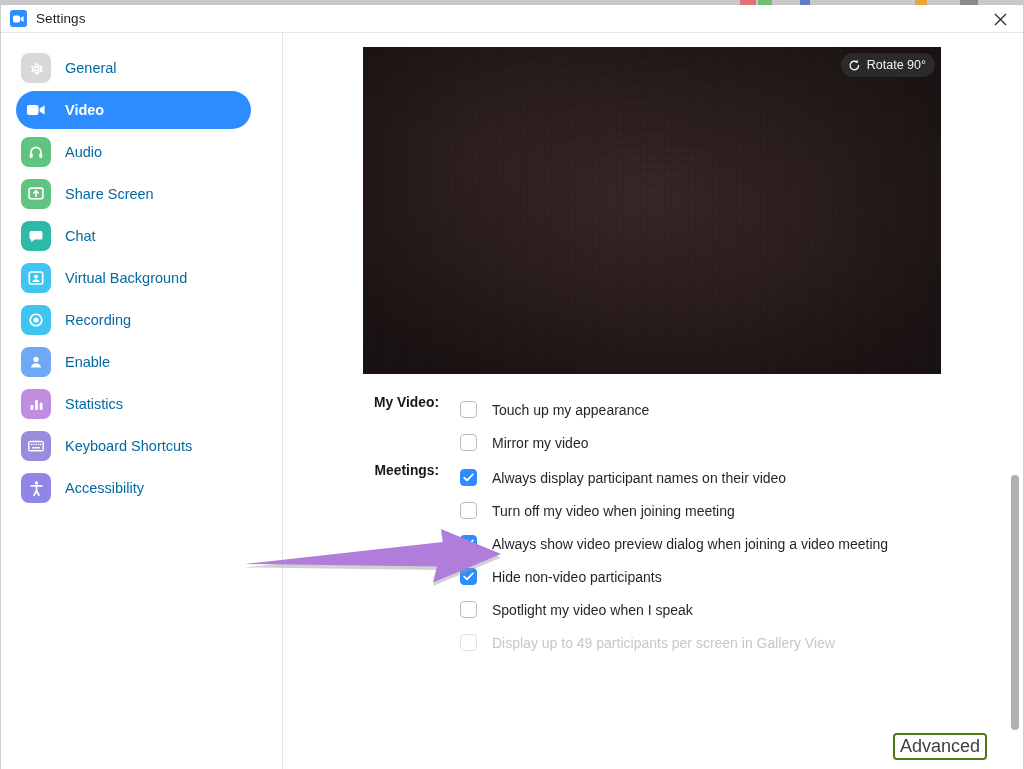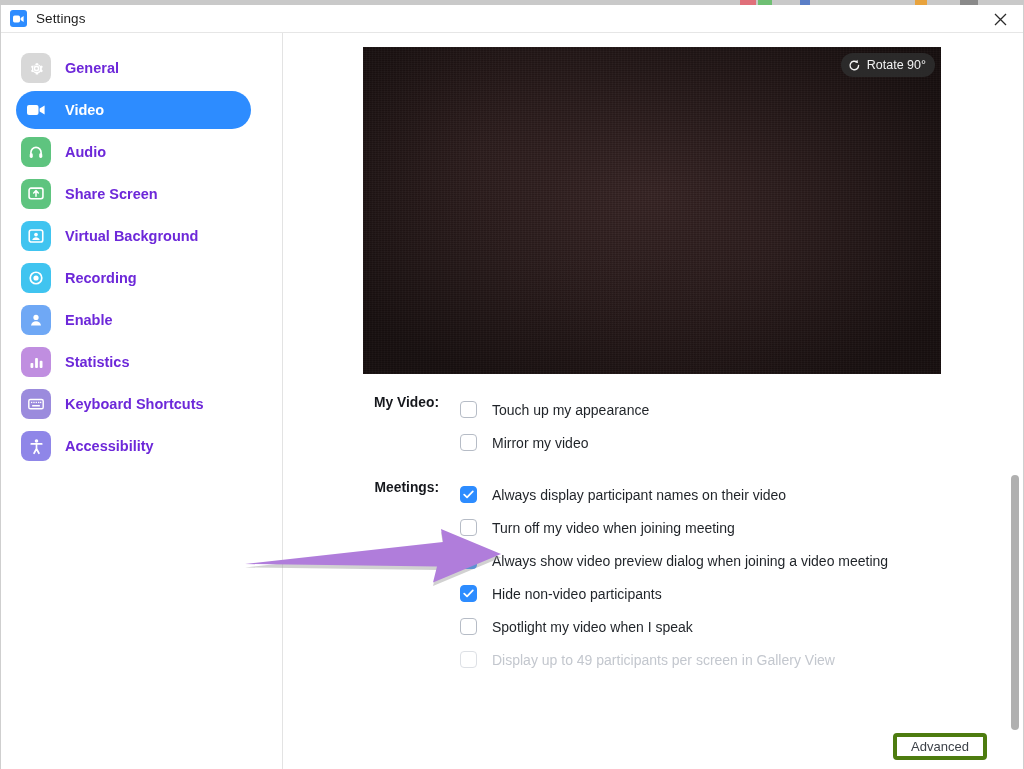--- a/index.html
+++ b/index.html
@@ -69,21 +69,21 @@
     padding-left: 5px;
     cursor: pointer;
   }
   .nav-item.active { background: #2D8CFF; }
   .nav-ico {
     width: 30px; height: 30px; border-radius: 8px;
     flex: 0 0 30px;
     display: flex; align-items: center; justify-content: center;
   }
   .nav-label {
-    margin-left: 14px; font-size: 14.5px; color: #6d28d9; font-weight: bold;
+    margin-left: 14px; font-size: 14.5px; color: #0369a1;
   }
   .nav-item.active .nav-label { color: #ffffff; font-weight: bold; }
 
   
   .main {
     position: relative; flex: 1 1 auto; background: #ffffff;
   }
 
   
   .video-wrap {
@@ -144,22 +144,22 @@
   .cbox svg { display:block; }
   .chk-label {
     margin-left: 15px; font-size: 14px; color: #1f2328;
   }
   .chk-row.disabled .chk-label { color: #c3c7ce; }
 
   
   .advanced-btn {
     position: absolute; right: 36px; top: 700px;
     width: 94px; height: 27px;
-    border: 4px solid #4d7c0f; border-radius: 4px;
-    background: #fff; color: #3c4148; font-size: 13px;
+    border: 2px solid #4d7c0f; border-radius: 4px;
+    background: #fff; color: #3c4148; font-size: 18px;
     display: flex; align-items: center; justify-content: center;
     cursor: pointer;
   }
 
   
   .scrollbar {
     position: absolute; right: 2px; top: 0; width: 12px; height: 100%;
     background: transparent;
   }
   .scroll-thumb {
@@ -246,20 +246,28 @@
         <div class="nav-item">
           <div class="nav-ico" style="background:#5ec47f">
             <svg width="18" height="16" viewBox="0 0 20 18">
               <rect x="2.2" y="2.4" width="15.6" height="12" rx="2.2" fill="none" stroke="#ffffff" stroke-width="1.8"></rect>
               <path d="M10 11.6V5.6 M7.4 7.8 L10 5.2 L12.6 7.8" stroke="#ffffff" stroke-width="1.7" fill="none" stroke-linecap="round" stroke-linejoin="round"></path>
             </svg>
           </div>
           <span class="nav-label">Share Screen</span>
         </div>
 
+        <div class="nav-item">
+          <div class="nav-ico" style="background:#2fb9a8">
+            <svg width="18" height="17" viewBox="0 0 20 20">
+              <path d="M4.2 3.4h11.6a1.8 1.8 0 011.8 1.8v6.6a1.8 1.8 0 01-1.8 1.8H8.4l-4 3.1v-3.1h-.2a1.8 1.8 0 01-1.8-1.8V5.2a1.8 1.8 0 011.8-1.8z" fill="#ffffff"></path>
+            </svg>
+          </div>
+          <span class="nav-label">Chat</span>
+        </div>
 
         <div class="nav-item">
           <div class="nav-ico" style="background:#40c4f0">
             <svg width="18" height="16" viewBox="0 0 20 18">
               <rect x="2.4" y="2.2" width="15.2" height="13.6" rx="2.4" fill="none" stroke="#ffffff" stroke-width="1.8"></rect>
               <circle cx="10" cy="7.4" r="2.1" fill="#ffffff"></circle>
               <path d="M5.8 13.6c.6-2.1 2.2-3.1 4.2-3.1s3.6 1 4.2 3.1z" fill="#ffffff"></path>
             </svg>
           </div>
           <span class="nav-label">Virtual Background</span>
@@ -352,21 +360,21 @@
               </div>
 
               <div class="chk-row">
                 <span class="cbox"></span>
                 <span class="chk-label">Mirror my video</span>
               </div>
 
             </div>
           </div>
 
-          <div class="grp" style="margin-top:19px">
+          <div class="grp" style="margin-top:2px">
             <div class="grp-label">Meetings:</div>
             <div class="grp-items">
 
               <div class="chk-row">
                 <span class="cbox on">
                   <svg width="11" height="9" viewBox="0 0 12 10">
                       <path d="M1.2 5.1 L4.4 8.2 L10.8 1.5" stroke="#ffffff" stroke-width="1.9" fill="none" stroke-linecap="round" stroke-linejoin="round"></path>
                     </svg>
                 </span>
                 <span class="chk-label">Always display participant names on their video</span>

